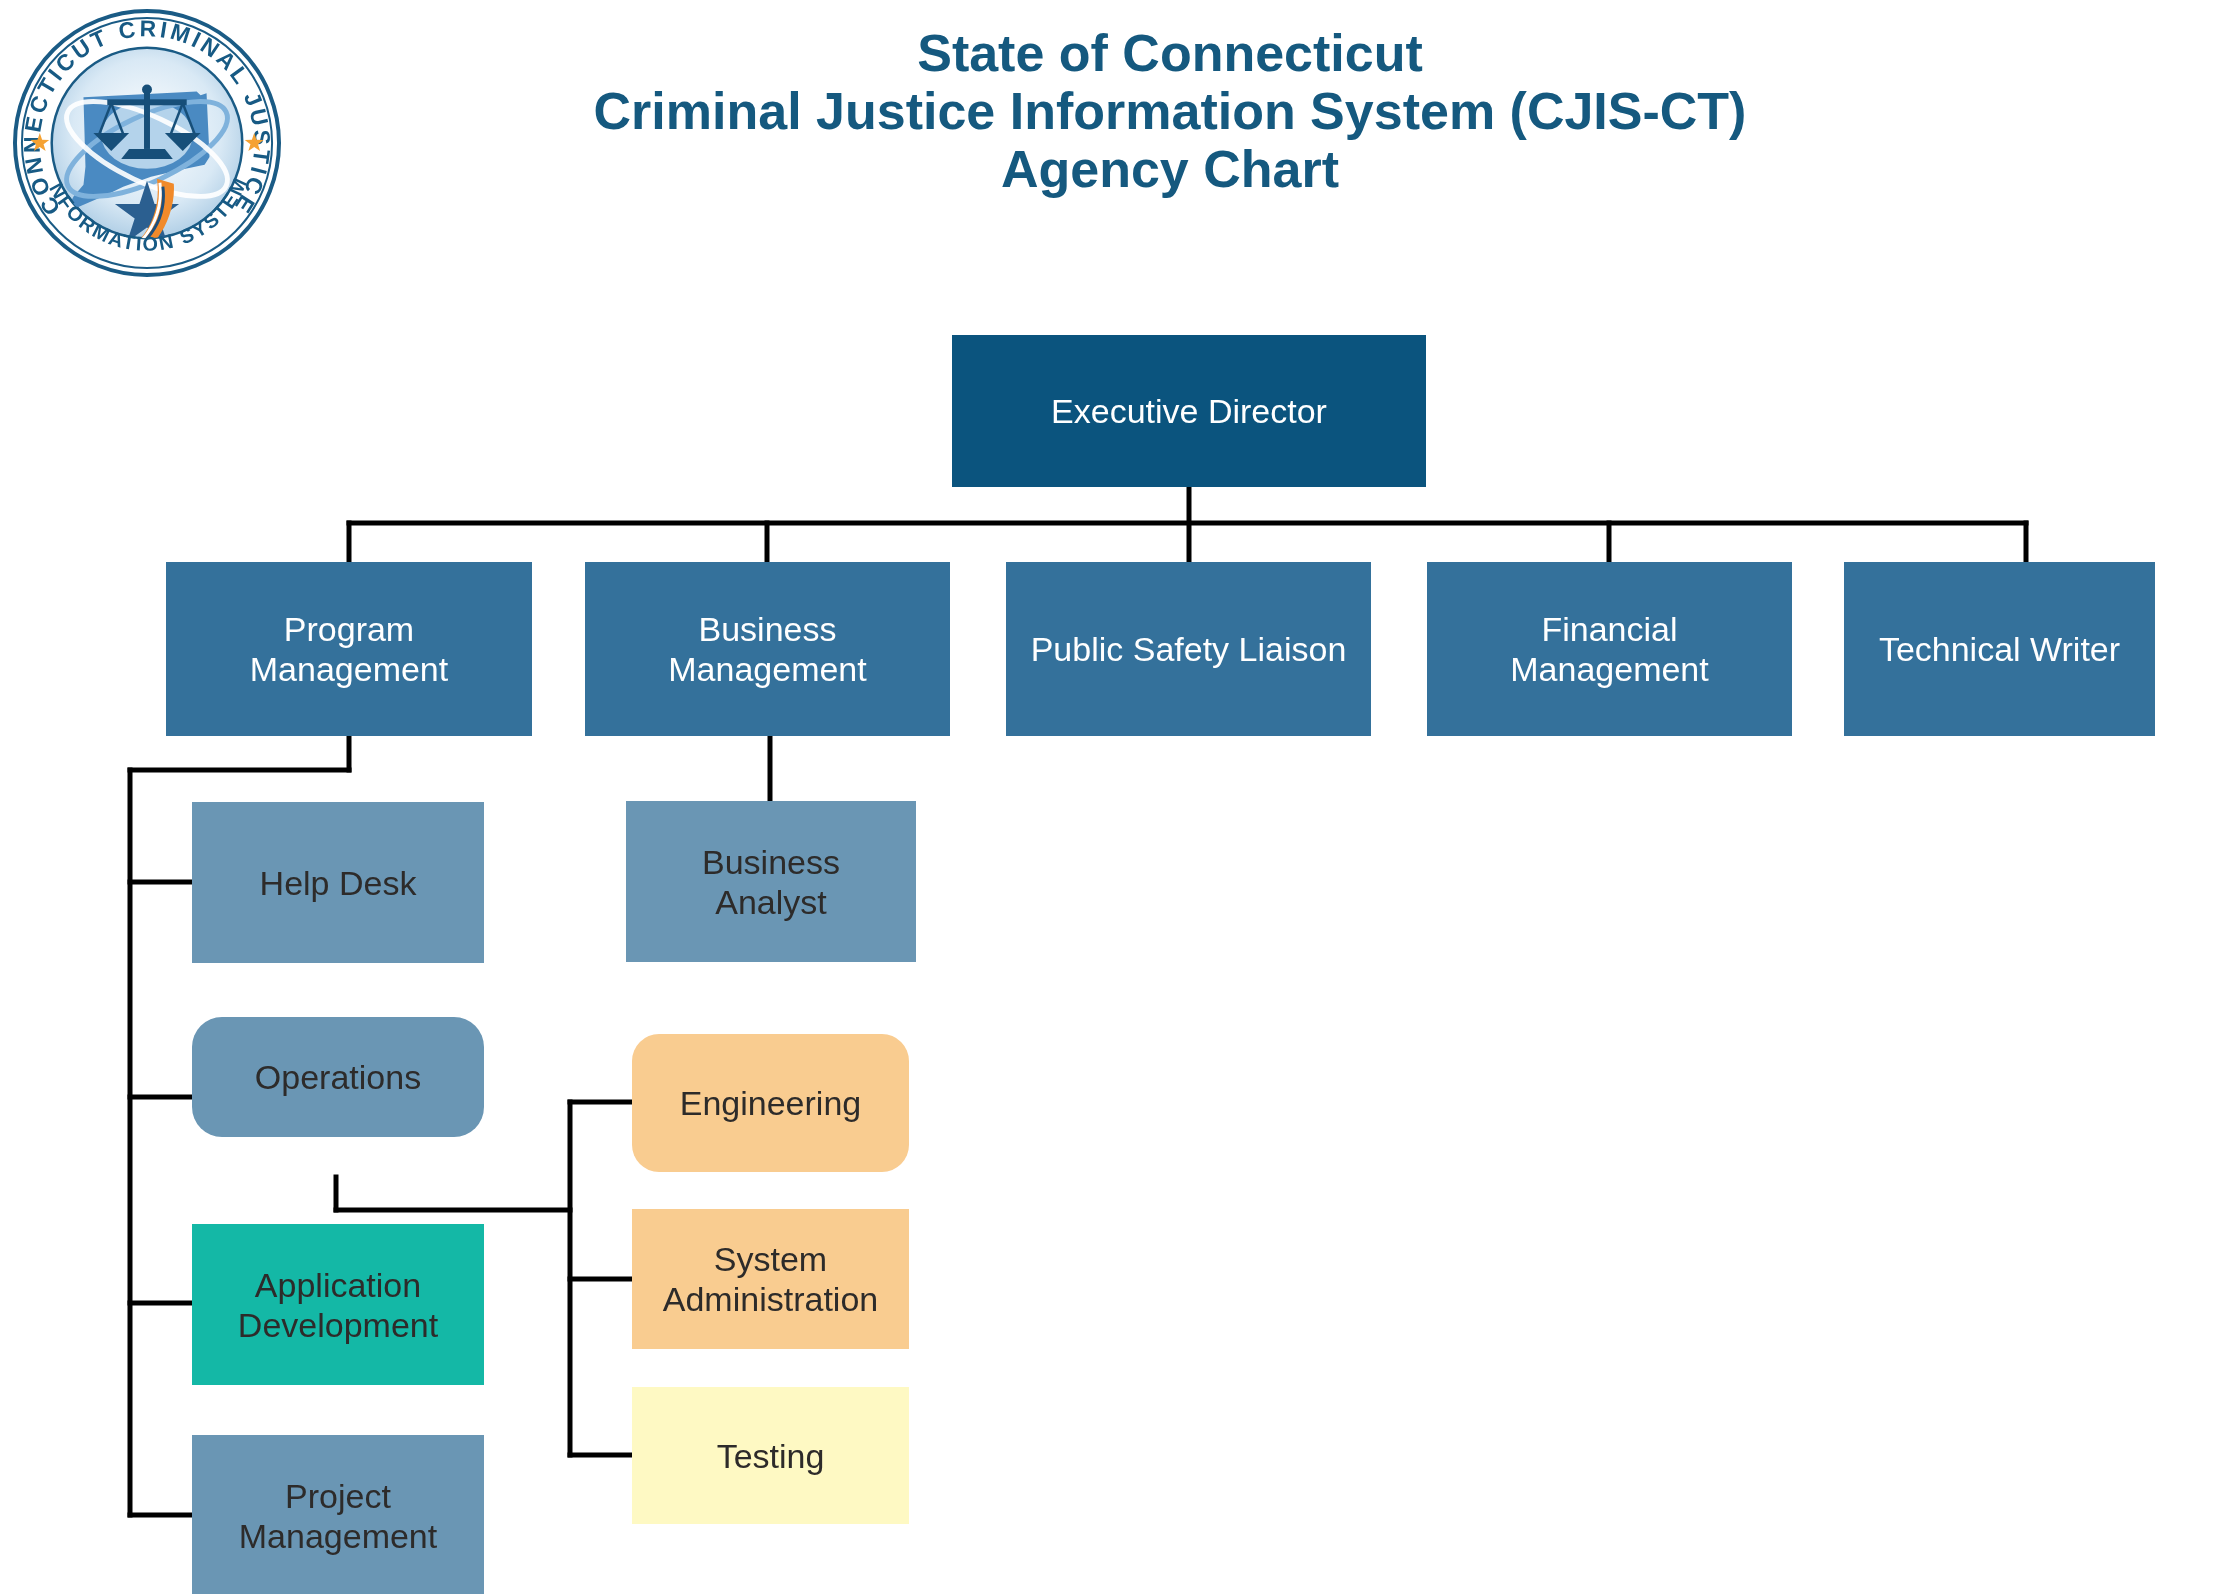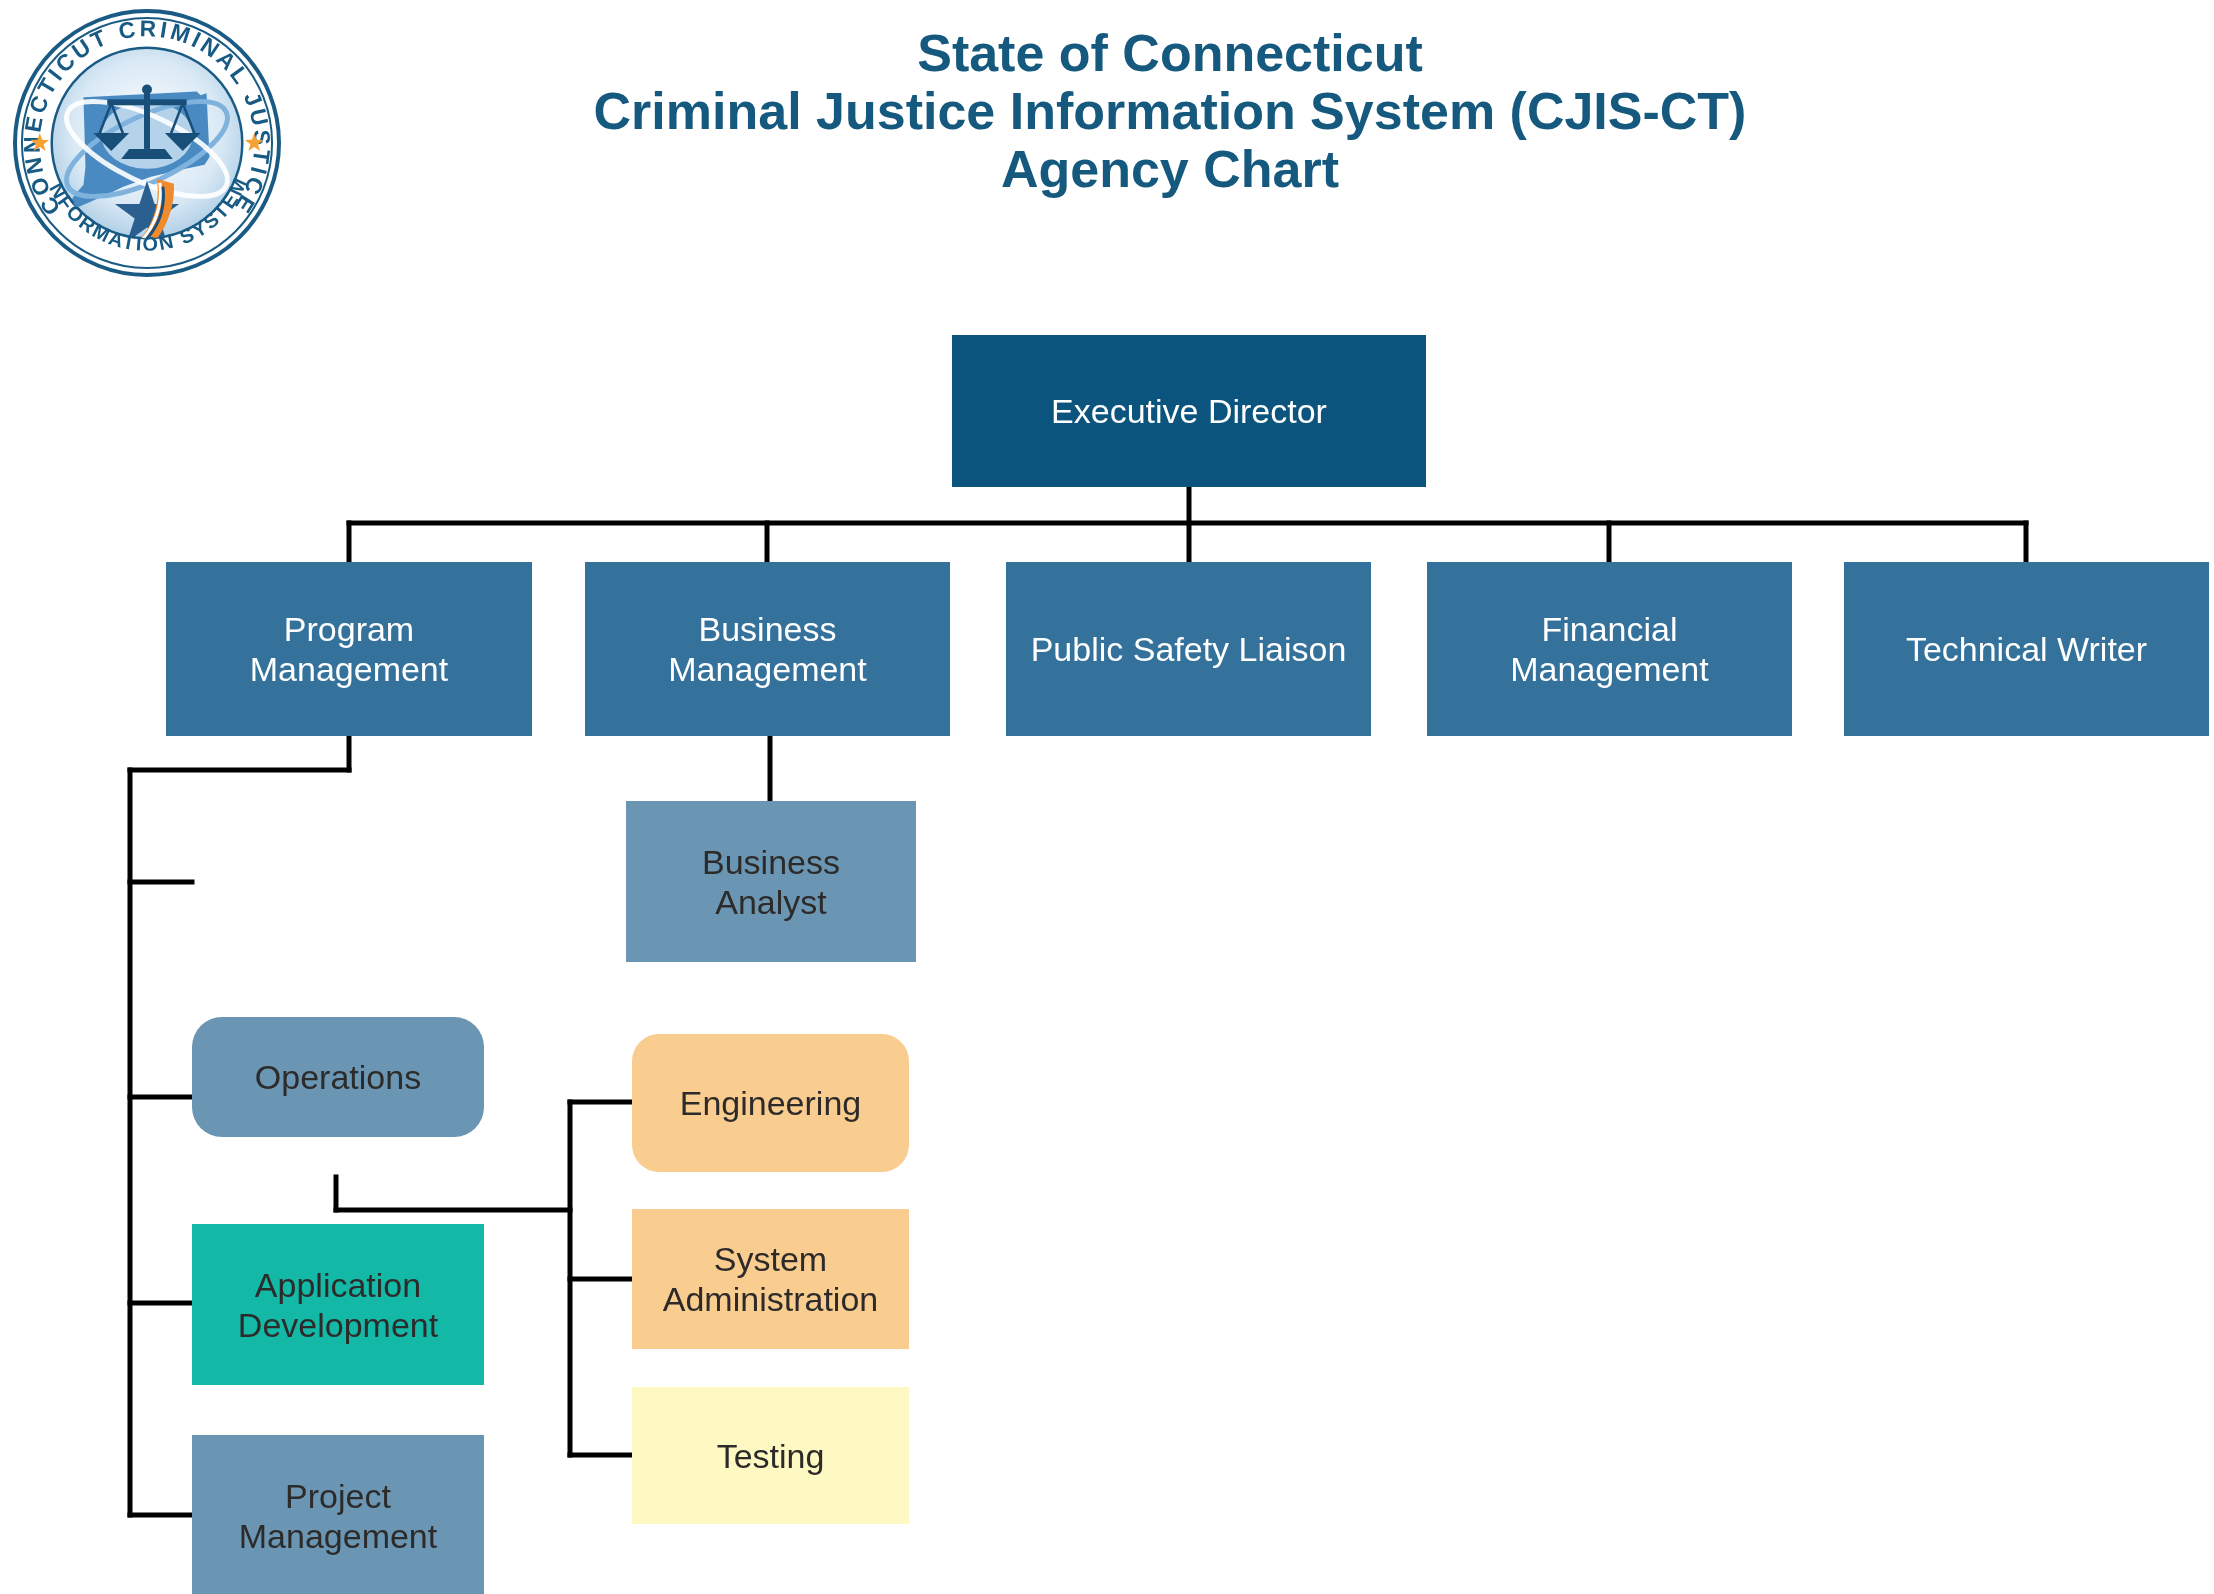--- a/index.html
+++ b/index.html
@@ -141,22 +141,25 @@
         <span>Business</span>
         <span>Management</span>
       </div>
       <div class="org-node" style="left: 1006px; top: 562px; width: 365px; height: 174px; background: rgb(52, 113, 155); color: rgb(255, 255, 255);">
         <span>Public Safety Liaison</span>
       </div>
       <div class="org-node" style="left: 1427px; top: 562px; width: 365px; height: 174px; background: rgb(52, 113, 155); color: rgb(255, 255, 255);">
         <span>Financial</span>
         <span>Management</span>
       </div>
-      <div class="org-node" style="left: 1844px; top: 562px; width: 365px; height: 174px; background: rgb(52, 113, 155); color: rgb(255, 255, 255); align-items: center;">
+      <div class="org-node" style="left: 1844px; top: 562px; width: 311px; height: 174px; background: rgb(52, 113, 155); color: rgb(255, 255, 255); align-items: center;">
         <span>Technical Writer</span>
+      </div>
+      <div class="org-node" style="left: 192px; top: 802px; width: 292px; height: 161px; background: rgb(106, 150, 180); color: rgb(45, 43, 42);">
+        <span>Help Desk</span>
       </div>
       <div class="org-node" style="left: 192px; top: 1017px; width: 292px; height: 120px; background: rgb(106, 150, 180); color: rgb(45, 43, 42); border-radius: 30px;">
         <span>Operations</span>
       </div>
       <div class="org-node" style="left: 192px; top: 1224px; width: 292px; height: 161px; background: #14b8a6; color: rgb(45, 43, 42);">
         <span>Application</span>
         <span>Development</span>
       </div>
       <div class="org-node" style="left: 192px; top: 1435px; width: 292px; height: 161px; background: rgb(106, 150, 180); color: rgb(45, 43, 42);">
         <span>Project</span>

